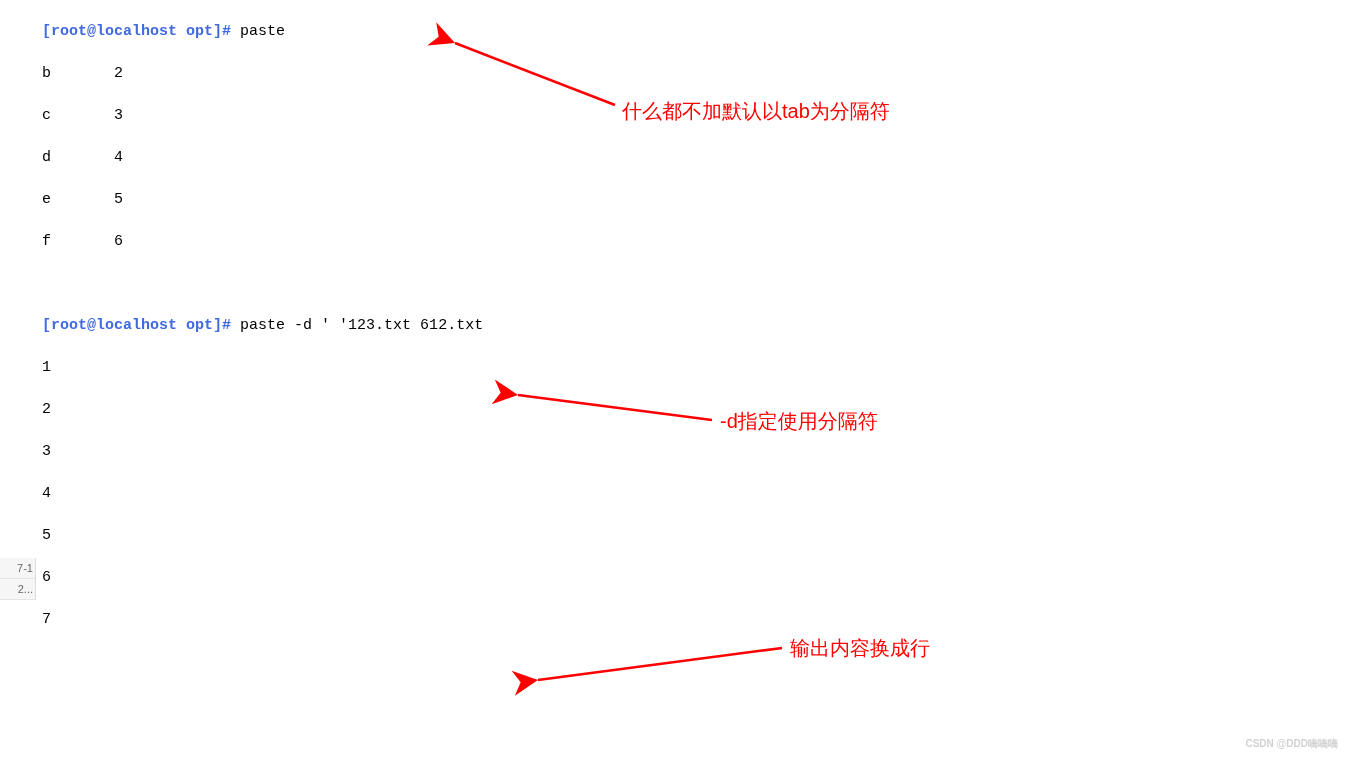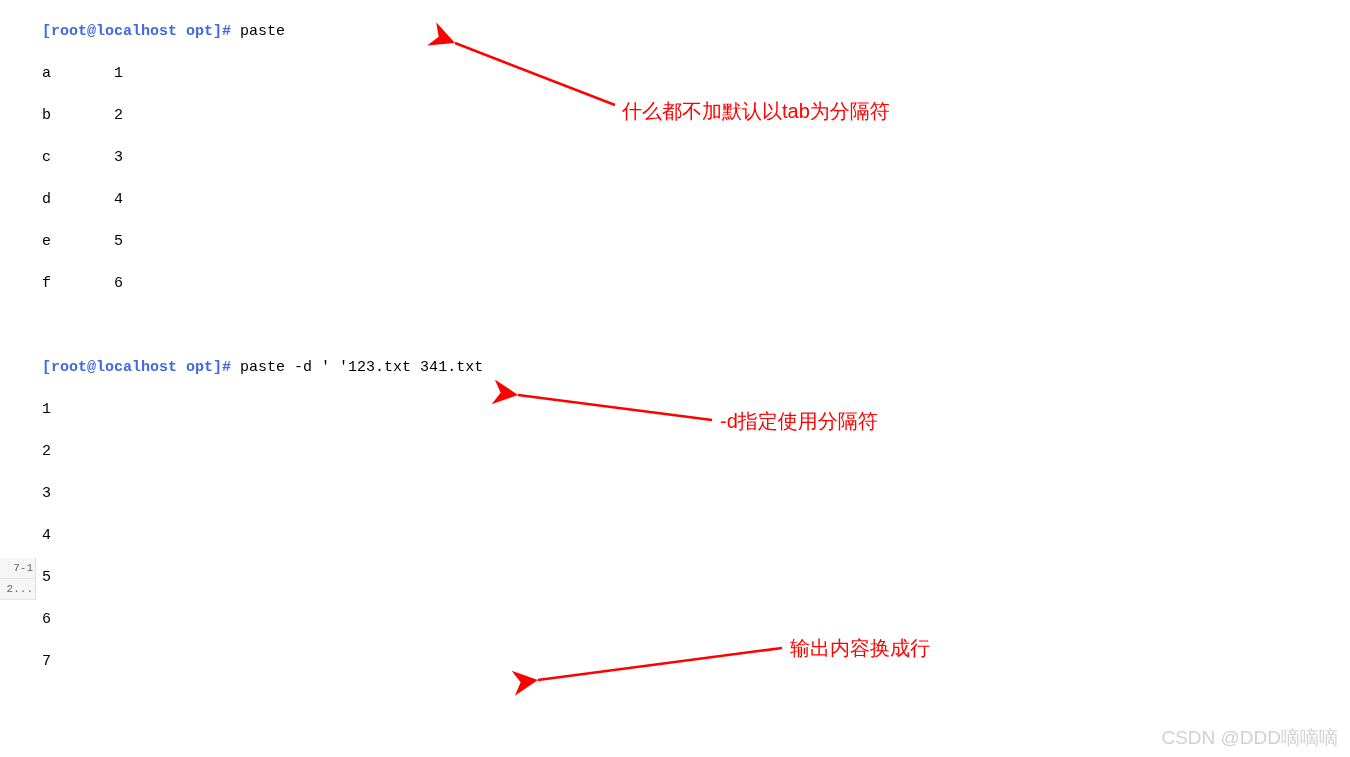--- a/index.html
+++ b/index.html
@@ -22,21 +22,20 @@
     font-size: 11px;
     color: #666;
     font-family: sans-serif;
   }
   .left-gutter div {
     padding: 4px 2px;
     border-bottom: 1px solid #e5e5e5;
     text-align: right;
     overflow: hidden;
     white-space: nowrap;
-    font-family: Liberation Mono, monospace;
   }
   .terminal {
     position: absolute;
     left: 42px;
     top: 0;
     right: 0;
     line-height: 21px;
     white-space: pre;
     color: #000;
   }
@@ -49,41 +48,41 @@
     font-family: "Microsoft YaHei", sans-serif;
     font-size: 20px;
   }
   .arrow-svg { position: absolute; pointer-events: none; }
   .watermark {
     position: absolute;
     right: 12px;
     bottom: 6px;
     color: rgba(120,120,120,0.35);
     font-family: sans-serif;
-    font-size: 19px;
+    font-size: 10px;
+    font-weight: bold;
   }
 </style>
 </head>
 <body>
 
 <div class="left-gutter">
   <div>7-1</div>
   <div>2...</div>
 </div>
 
 <div class="terminal">
 <span class="line prompt-line"><span class="blue-bold"><span>[</span><span>root@localhost</span><span> opt</span><span>]</span><span># </span></span><span>paste</span></span>
-<span class="line">a       1</span>
 <span class="line">b       2</span>
 <span class="line">c       3</span>
 <span class="line">d       4</span>
 <span class="line">e       5</span>
 <span class="line">f       6</span>
 <span class="line"> </span>
-<span class="line prompt-line"><span class="blue-bold"><span>[</span><span>root@localhost</span><span> opt</span><span>]</span><span># </span></span><span>paste -d ' '123.txt 341.txt</span></span>
+<span class="line prompt-line"><span class="blue-bold"><span>[</span><span>root@localhost</span><span> opt</span><span>]</span><span># </span></span><span>paste -d ' '123.txt 612.txt</span></span>
 <span class="line">1</span>
 <span class="line">2</span>
 <span class="line">3</span>
 <span class="line">4</span>
 <span class="line">5</span>
 <span class="line">6</span>
 <span class="line">7</span>
 
 
 

